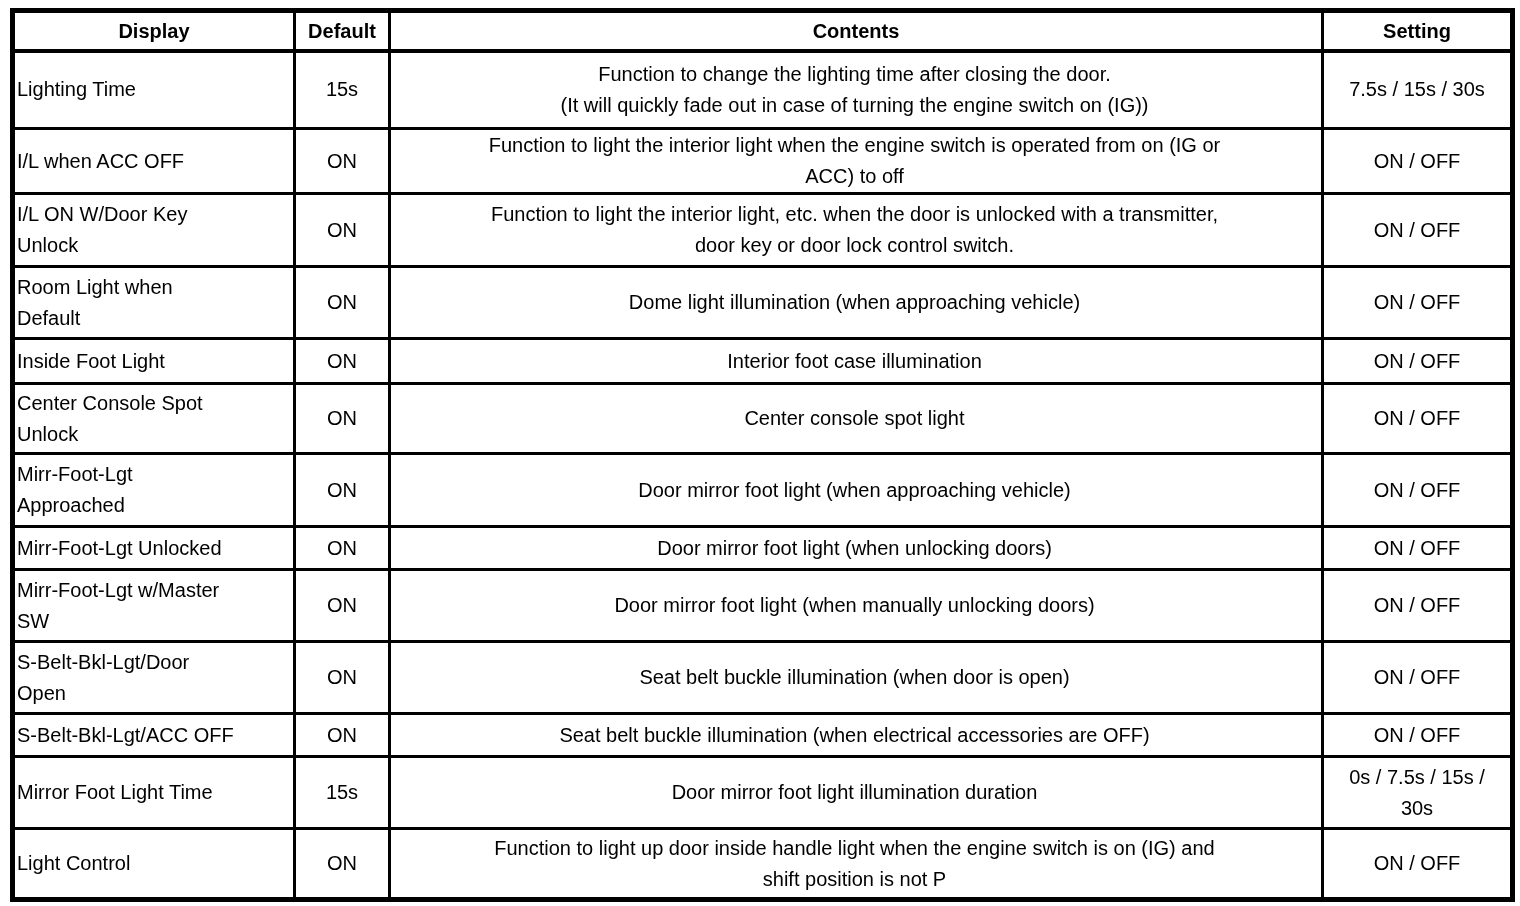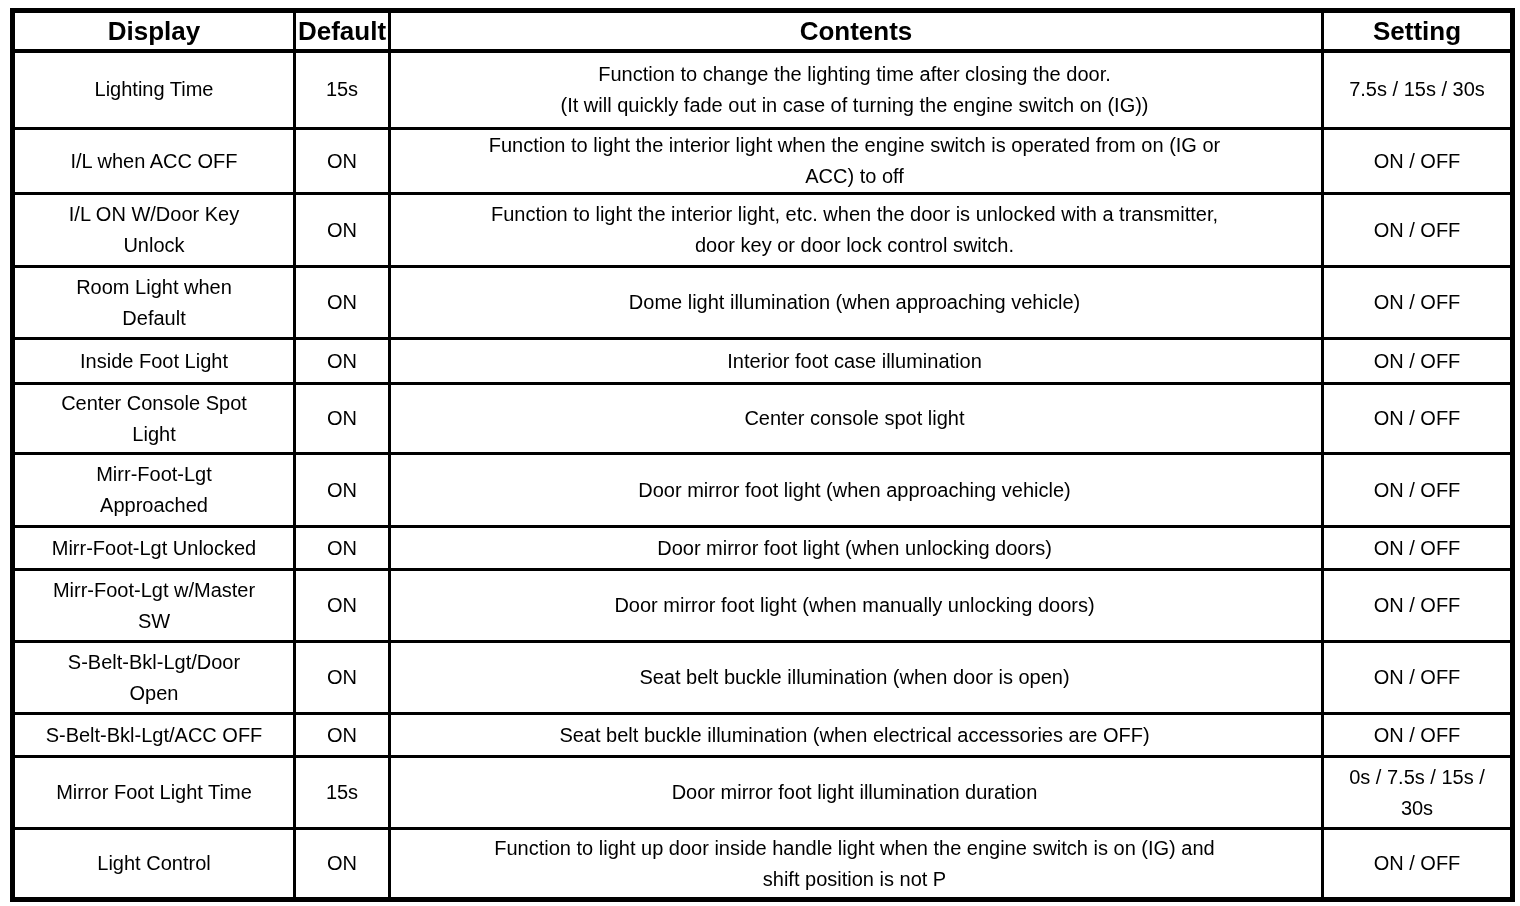--- a/index.html
+++ b/index.html
@@ -30,30 +30,30 @@
   col.c4 { width: 190px; }
   th, td {
     border: 3px solid #000000;
     vertical-align: middle;
     white-space: pre-line;
     overflow: hidden;
     padding: 0;
   }
   th {
     border-bottom: 4px solid #000000;
-    font-size: 26px;
+    font-size: 20px;
     font-weight: bold;
     text-align: center;
     line-height: 24px;
   }
   td {
     font-size: 20px;
     line-height: 31px;
   }
-  .c-display  { text-align: center; padding: 0 2px; }
+  .c-display  { padding: 0 2px; }
   .c-default  { text-align: center; }
   .c-contents { text-align: center; padding: 0 10px 0 7px; }
   .c-setting  { text-align: center; padding: 0 4px; }
 </style>
 </head>
 <body>
 
 <table class="settings">
   <colgroup>
     <col class="c1">
@@ -100,21 +100,21 @@
       <td class="c-setting">ON / OFF</td>
     </tr>
     <tr style="height:45px;">
       <td class="c-display">Inside Foot Light</td>
       <td class="c-default">ON</td>
       <td class="c-contents">Interior foot case illumination</td>
       <td class="c-setting">ON / OFF</td>
     </tr>
     <tr style="height:70px;">
       <td class="c-display">Center Console Spot
-Light</td>
+Unlock</td>
       <td class="c-default">ON</td>
       <td class="c-contents">Center console spot light</td>
       <td class="c-setting">ON / OFF</td>
     </tr>
     <tr style="height:73px;">
       <td class="c-display">Mirr-Foot-Lgt
 Approached</td>
       <td class="c-default">ON</td>
       <td class="c-contents">Door mirror foot light (when approaching vehicle)</td>
       <td class="c-setting">ON / OFF</td>

